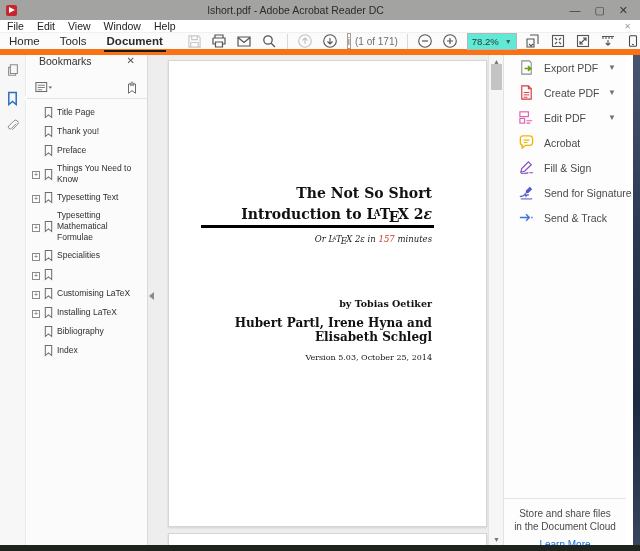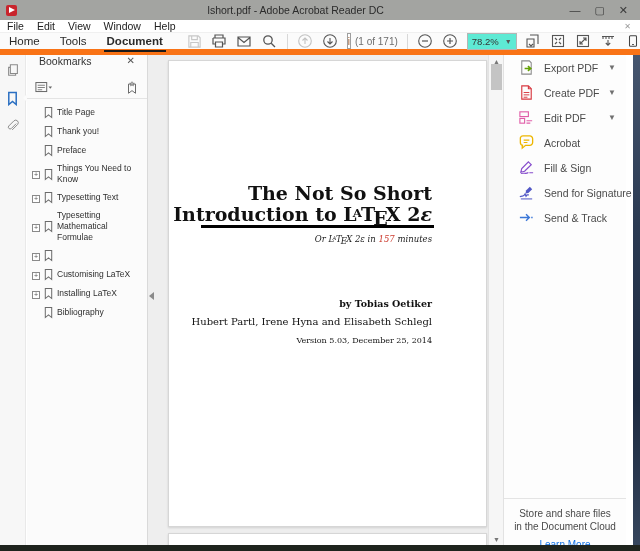--- a/index.html
+++ b/index.html
@@ -55,26 +55,26 @@
   .bm-flag { width:11px; height:13px; margin:0 3px 0 1px; flex:0 0 auto; }
   .bm-label { font-size:8.5px; color:#2f2f2f; line-height:11px; }
 
   
   .doc-pane { position:absolute; left:148px; top:0; width:340px; height:490px; background:#eeeeee; overflow:hidden; }
   .collapse-left { position:absolute; left:1px; top:237px; width:0; height:0; border-right:5px solid #8a8a8a; border-top:4px solid transparent; border-bottom:4px solid transparent; }
   .page { position:absolute; left:20px; width:319px; background:#fff; border:1px solid #d6d6d6; box-shadow:0 1px 2px rgba(0,0,0,0.12); }
   .page1 { top:5px; height:467px; }
   .page2 { top:478px; height:20px; }
   .doc-serif { font-family:"DejaVu Serif", serif; }
-  .doc-title { position:absolute; top:122px; right:54px; text-align:right; font-weight:700; font-size:19px; line-height:20px; color:#111; }
+  .doc-title { position:absolute; top:122px; right:54px; text-align:right; font-weight:700; font-size:14px; line-height:20px; color:#111; }
   .doc-rule { position:absolute; top:164px; left:32px; right:52px; height:3px; background:#000; }
   .doc-subtitle { position:absolute; top:173px; right:54px; font-style:italic; font-size:8.5px; color:#222; }
   .doc-authors { position:absolute; top:237px; right:54px; text-align:right; color:#111; }
   .doc-authors .a1 { font-weight:700; font-size:9.5px; margin-bottom:7px; }
-  .doc-authors .a2 { font-weight:400; font-size:10px; margin-bottom:9px; }
+  .doc-authors .a2 { font-weight:700; font-size:12px; margin-bottom:9px; }
   .doc-authors .a3 { font-size:8px; }
   .lx-a { font-size:0.62em; vertical-align:0.35em; margin:0 -0.08em 0 -0.32em; }
   .lx-e { vertical-align:-0.22em; margin:0 -0.1em; }
   .lx-eps { font-style:italic; }
   .accent-red { color:#cc3b2e;text-align:right; }
 
   
   .doc-scroll { position:absolute; left:488px; top:0; width:15px; height:490px; background:#f6f6f6; border-left:1px solid #e3e3e3; }
   .scroll-arrow { position:absolute; left:0; width:15px; height:12px; display:flex; align-items:center; justify-content:center; font-size:7px; color:#777; }
   .scroll-thumb { position:absolute; left:2px; top:9px; width:11px; height:26px; background:#c4c4c4; }
@@ -298,20 +298,27 @@
             <svg class="bm-flag" viewBox="0 0 12 14">
               <path d="M2.5 1.5 h7 v11 l-3.5 -2.8 -3.5 2.8 z" fill="none" stroke="#6b6b6b" stroke-width="1.1"></path>
             </svg>
             <span class="bm-label">Typesetting Mathematical Formulae</span>
           </div>
           <div class="bm-row">
             <span class="bm-exp">+</span>
             <svg class="bm-flag" viewBox="0 0 12 14">
               <path d="M2.5 1.5 h7 v11 l-3.5 -2.8 -3.5 2.8 z" fill="none" stroke="#6b6b6b" stroke-width="1.1"></path>
             </svg>
+            <span class="bm-label">Specialities</span>
+          </div>
+          <div class="bm-row">
+            <span class="bm-exp">+</span>
+            <svg class="bm-flag" viewBox="0 0 12 14">
+              <path d="M2.5 1.5 h7 v11 l-3.5 -2.8 -3.5 2.8 z" fill="none" stroke="#6b6b6b" stroke-width="1.1"></path>
+            </svg>
           </div>
           <div class="bm-row">
             <span class="bm-exp">+</span>
             <svg class="bm-flag" viewBox="0 0 12 14">
               <path d="M2.5 1.5 h7 v11 l-3.5 -2.8 -3.5 2.8 z" fill="none" stroke="#6b6b6b" stroke-width="1.1"></path>
             </svg>
             <span class="bm-label">Customising LaTeX</span>
           </div>
           <div class="bm-row">
             <span class="bm-exp">+</span>
@@ -319,38 +326,45 @@
               <path d="M2.5 1.5 h7 v11 l-3.5 -2.8 -3.5 2.8 z" fill="none" stroke="#6b6b6b" stroke-width="1.1"></path>
             </svg>
             <span class="bm-label">Installing LaTeX</span>
           </div>
           <div class="bm-row">
             <span class="bm-exp" style="visibility: hidden;">+</span>
             <svg class="bm-flag" viewBox="0 0 12 14">
               <path d="M2.5 1.5 h7 v11 l-3.5 -2.8 -3.5 2.8 z" fill="none" stroke="#6b6b6b" stroke-width="1.1"></path>
             </svg>
             <span class="bm-label">Bibliography</span>
+          </div>
+          <div class="bm-row">
+            <span class="bm-exp" style="visibility: hidden;">+</span>
+            <svg class="bm-flag" viewBox="0 0 12 14">
+              <path d="M2.5 1.5 h7 v11 l-3.5 -2.8 -3.5 2.8 z" fill="none" stroke="#6b6b6b" stroke-width="1.1"></path>
+            </svg>
+            <span class="bm-label">Index</span>
           </div>
         </div>
     </div>
 
     <div class="doc-pane">
       <span class="collapse-left"></span>
 
       <div class="page page1 doc-serif">
         <div class="doc-title">
           <div>The Not So Short</div>
           <div><span>Introduction to </span><span>L</span><span class="lx-a">A</span><span>T</span><span class="lx-e">E</span><span>X</span><span> 2</span><span class="lx-eps">ε</span></div>
         </div>
         <div class="doc-rule"></div>
         <div class="doc-subtitle"><span>Or </span><span>L</span><span class="lx-a">A</span><span>T</span><span class="lx-e">E</span><span>X</span><span> 2</span><span class="lx-eps">ε</span><span> in </span><span class="accent-red">157</span><span> minutes</span></div>
         <div class="doc-authors">
           <div class="a1">by Tobias Oetiker</div>
           <div class="a2">Hubert Partl, Irene Hyna and Elisabeth Schlegl</div>
-          <div class="a3">Version 5.03, December 25, 2014</div>
+          <div class="a3">Version 5.03, October 25, 2014</div>
         </div>
       </div>
 
       <div class="page page2"></div>
     </div>
 
     <div class="doc-scroll">
       <span class="scroll-arrow" style="top:0;">▲</span>
       <span class="scroll-thumb"></span>
       <span class="scroll-arrow" style="bottom:0;">▼</span>

